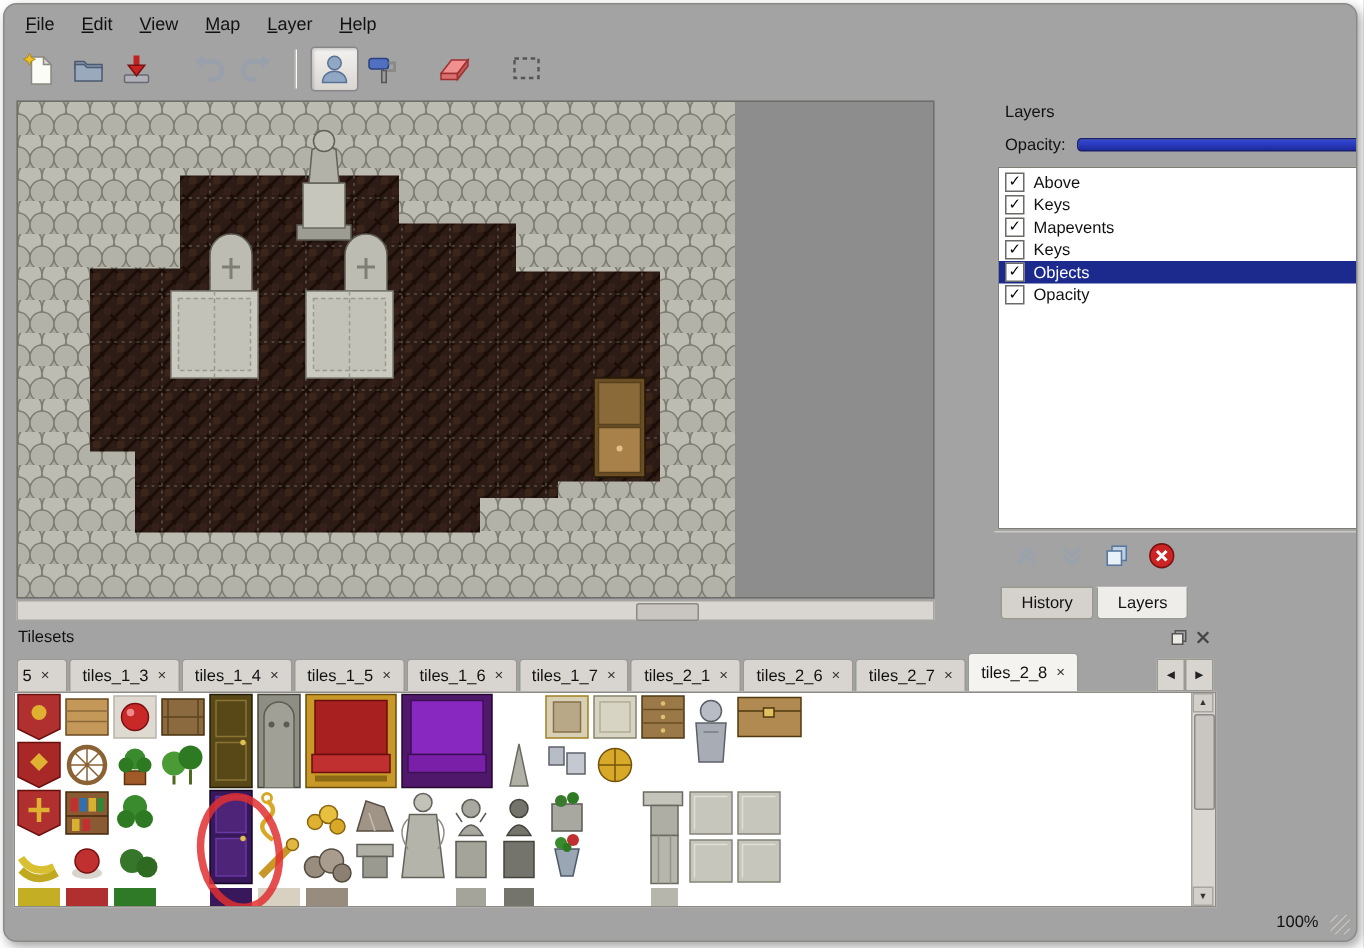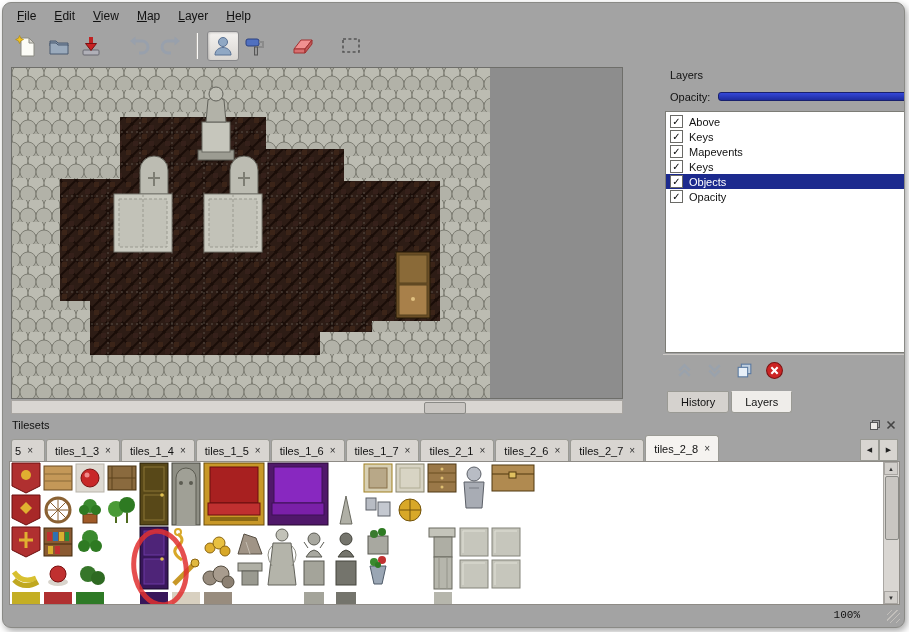--- a/index.html
+++ b/index.html
@@ -34,36 +34,36 @@
   .layer-row{display:flex;align-items:center;gap:6px;height:15px;padding:0 4px;}
   .layer-row.selected{background:#1c2a8e;color:#fff;}
   .checkbox{width:11px;height:11px;background:#fff;border:1px solid #6a6a66;font-size:10px;line-height:10px;font-weight:bold;color:#000;
     display:inline-flex;align-items:center;justify-content:center;flex:none;}
   .layer-icons{position:absolute;left:0;right:0;bottom:30px;height:30px;border-top:1px solid #cdcac6;display:flex;align-items:center;gap:11px;padding-left:12px;}
   .layer-icons svg{width:19px;height:19px;}
   .dock-tabs{position:absolute;left:4px;bottom:2px;display:flex;}
   .dock-tab{padding:4px 13px;border:1px solid #9a9a94;background:#d5d2ce;border-radius:0 0 3px 3px;margin-right:2px;text-align:center;}
   .dock-tab.active{background:#efedea;border-top-color:#efedea;}
   
-  .tilesets-dock{position:absolute;left:6px;top:414px;width:891px;height:188px;}
+  .tilesets-dock{position:absolute;left:6px;top:414px;width:802px;height:188px;}
   .ts-tabbar{position:absolute;left:2px;right:44px;top:16px;height:28px;display:flex;align-items:flex-end;overflow:hidden;}
   .ts-tab{display:flex;align-items:center;gap:6px;padding:0 8px;height:22px;background:#d8d5d1;border:1px solid #9a9a94;border-bottom:none;
     border-radius:3px 3px 0 0;margin-right:1px;white-space:nowrap;box-sizing:border-box;}
   .ts-tab.active{background:#f5f3f0;height:26px;margin-top:28px;}
   .ts-tab.clipped{width:34px;overflow:hidden;padding-left:3px;}
   .tab-close{font-size:10px;color:#333;line-height:1;}
   .tab-arrows{position:absolute;right:2px;top:22px;display:flex;}
   .arr-btn{width:17px;height:20px;border:1px solid #9a9a94;background:#d8d5d1;display:flex;align-items:center;justify-content:center;font-size:7px;color:#222;}
   .ts-content{position:absolute;left:0;right:0;top:44px;bottom:0;background:#fff;border:1px solid #8e8b86;box-sizing:border-box;}
   .vscroll{position:absolute;right:0;top:0;bottom:0;width:15px;background:#d9d6d2;border-left:1px solid #aaa7a3;}
   .vs-arrow{position:absolute;left:0;width:14px;height:13px;display:flex;align-items:center;justify-content:center;font-size:6px;color:#333;
     border:1px solid #a8a5a1;background:#d2cfcb;box-sizing:border-box;}
   .vs-thumb{position:absolute;left:1px;top:14px;width:12px;height:62px;background:#c9c6c2;border:1px solid #8a8a86;border-radius:2px;}
   
-  .zoom-status{position:absolute;right:44px;top:606px;font-size:11px;font-family:Liberation Mono, monospace;}
+  .zoom-status{position:absolute;right:25px;top:606px;font-size:11px;}
   .grip{position:absolute;right:4px;bottom:4px;width:13px;height:13px;
     background:repeating-linear-gradient(135deg,transparent 0 3px,#c2bfbb 3px 4px);}
   svg{display:block;}
 </style>
 </head>
 <body>
 
 <div class="window">
 
   <div class="menubar" id="menubar">

